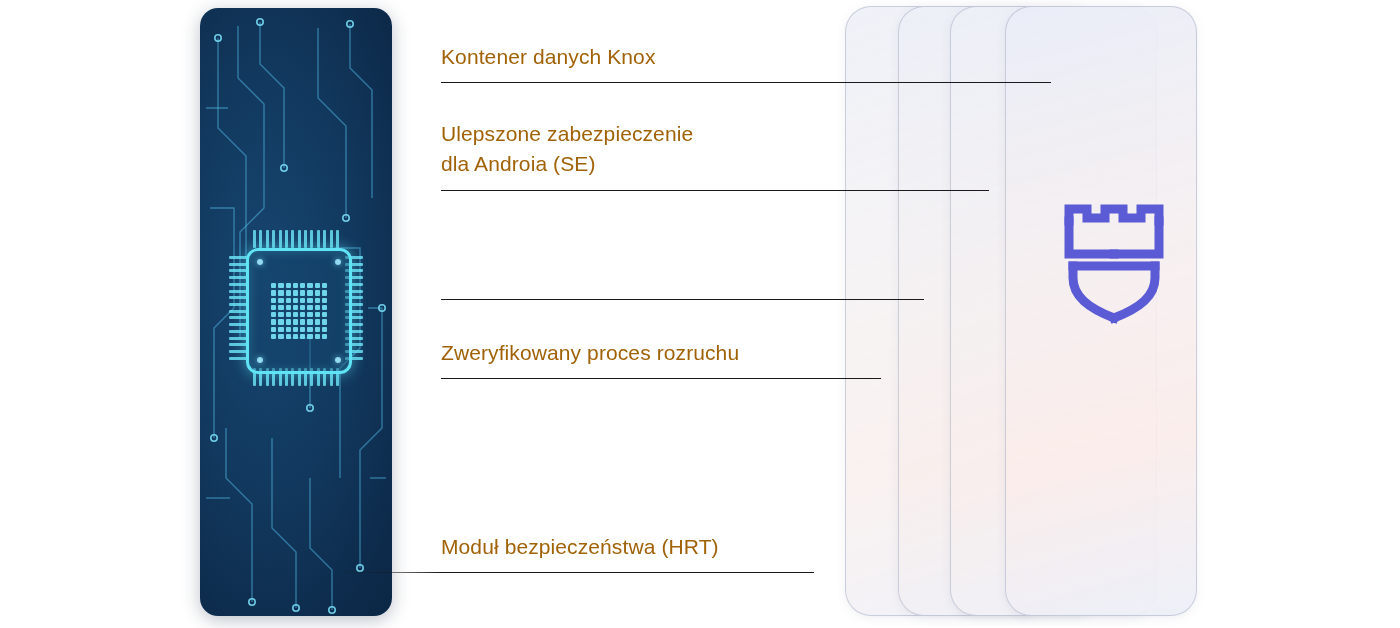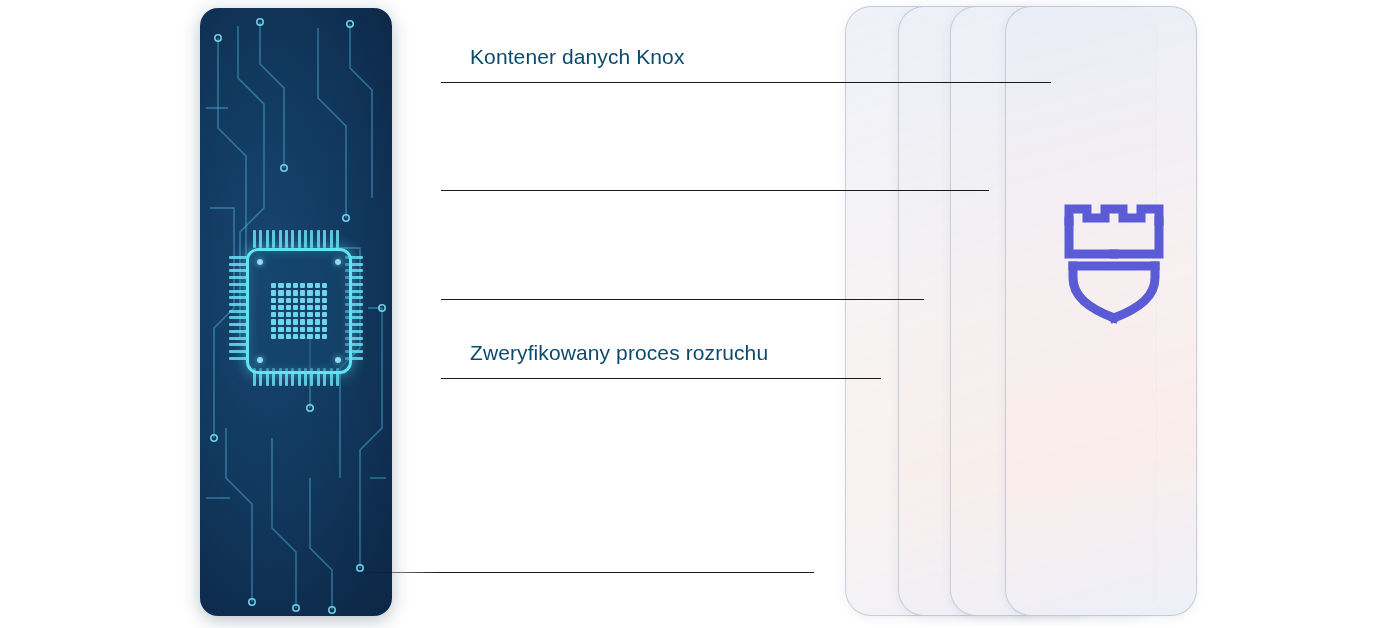--- a/index.html
+++ b/index.html
@@ -124,26 +124,25 @@
     position: absolute;
     left: 1060px;
     top: 204px;
     width: 108px;
     height: 120px;
   }
 
   
   .callout-label {
     position: absolute;
-    color: #0c4a6e;
+    color: #a16207;
     font-size: 21px;
     line-height: 30px;
     letter-spacing: .1px;
     white-space: pre-line;
-    margin-left: 29px;
   }
   .leader {
     position: absolute;
     height: 1px;
     background: #1a1a1a;
   }
   .leader.light {
     background: linear-gradient(to right, rgba(26,26,26,0.05) 0%, #1a1a1a 22%, #1a1a1a 100%);
   }
 </style>
@@ -343,22 +342,25 @@
       <path d="M99 17 L99 50 L54 50"></path>
       <path d="M13 62 L95 62"></path>
       <path d="M95 62 L95 74 C95 92 80 104 54 114"></path>
       <path d="M13 62 L13 74 C13 92 28 104 54 114"></path>
     </g>
   </svg>
 
   <div class="callout-label" style="left:441px; top:42px;">Kontener danych Knox</div>
   <div class="leader" style="left:441px; top:82px; width:610px;"></div>
 
+  <div class="callout-label" style="left:441px; top:119px;">Ulepszone zabezpieczenie
+dla Androia (SE)</div>
   <div class="leader" style="left:441px; top:190px; width:548px;"></div>
 
   <div class="leader" style="left:441px; top:299px; width:483px;"></div>
 
   <div class="callout-label" style="left:441px; top:338px;text-align:center;">Zweryfikowany proces rozruchu</div>
   <div class="leader" style="left:441px; top:378px; width:440px;"></div>
 
+  <div class="callout-label" style="left:441px; top:532px;">Moduł bezpieczeństwa (HRT)</div>
   <div class="leader light" style="left:336px; top:572px; width:478px;"></div>
 
 </div>
 
 </body></html>

